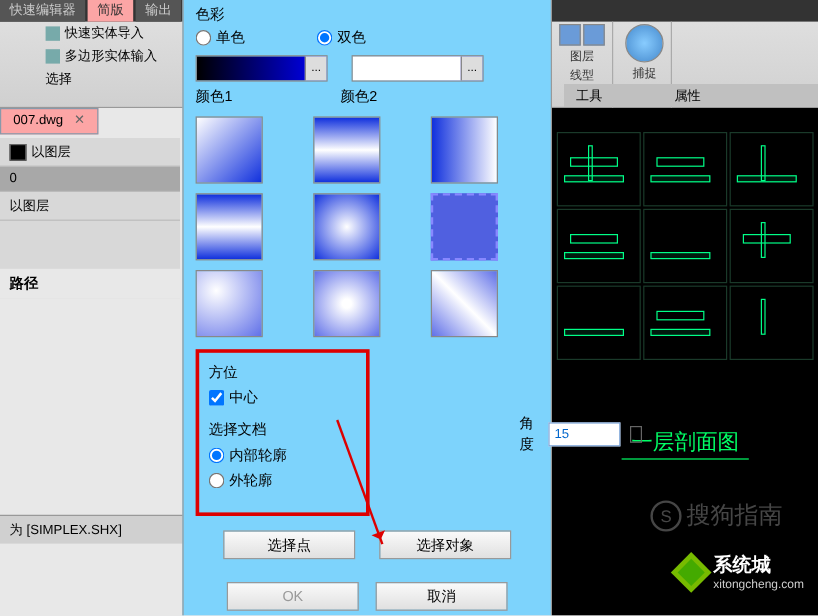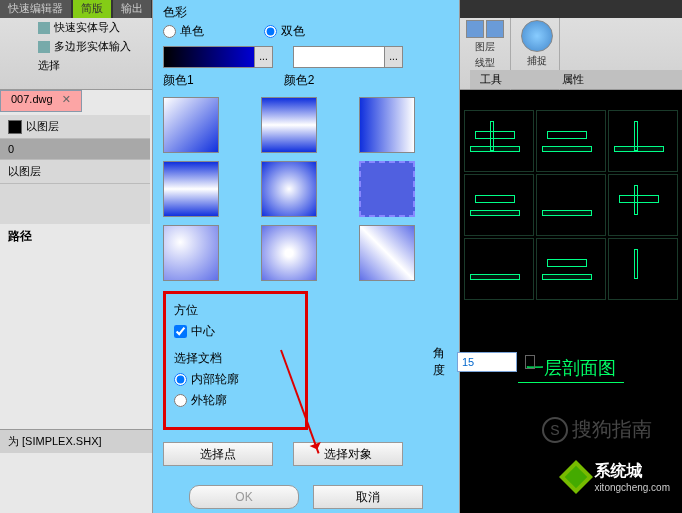--- a/index.html
+++ b/index.html
@@ -2,21 +2,21 @@
 <html><head>
 <meta charset="utf-8">
 <style>
 * { box-sizing: border-box; margin: 0; padding: 0; font-family: "Microsoft YaHei", SimSun, sans-serif; }
 body { width: 682px; height: 513px; background: #e8e8e8; overflow: hidden; position: relative; font-size: 12px; }
 
 
 .ribbon { position: absolute; top: 0; left: 0; right: 0; height: 90px; background: linear-gradient(#e2e2e2, #d0d0d0); border-bottom: 1px solid #999; }
 .ribbon-tabs { display: flex; height: 18px; background: #333; }
 .ribbon-tab { padding: 1px 8px; color: #ccc; font-size: 11px; background: #555; margin-right: 2px; }
-.ribbon-tab.active { background: #84cc16; color: #333; }
+.ribbon-tab.active { background: #fca5a5; color: #333; }
 
 
 .left-panel { position: absolute; top: 18px; left: 0; width: 150px; height: 70px; padding-left: 34px; }
 .left-panel .item { padding: 2px 4px; font-size: 11px; display: flex; align-items: center; gap: 4px; }
 .left-panel .icon-sq { width: 12px; height: 12px; background: #7aa; display: inline-block; }
 
 
 .right-ribbon { position: absolute; top: 18px; right: 0; left: 460px; height: 84px; display: flex; gap: 4px; }
 .ribbon-group { display: flex; flex-direction: column; align-items: center; padding: 2px 6px; border-right: 1px solid #aaa; font-size: 10px; }
 .ribbon-group .icons { display: flex; gap: 2px; flex-wrap: wrap; }
@@ -75,23 +75,23 @@
 
 .highlight-box { border: 3px solid #d00; padding: 8px; margin: 6px 0; width: 145px; }
 .field-group { margin-bottom: 10px; }
 .field-label { font-size: 12px; margin-bottom: 4px; }
 .checkbox-row { display: flex; align-items: center; gap: 4px; font-size: 12px; margin-bottom: 4px; }
 
 .angle-row { position: absolute; top: 345px; left: 280px; display: flex; align-items: center; gap: 8px; font-size: 12px; }
 .angle-input { width: 60px; height: 20px; border: 1px solid #7aa3d8; background: #fff; color: #06c; padding: 0 4px; font-size: 11px; }
 .angle-dropdown { width: 14px; height: 14px; border: 1px solid #666; text-align: center; line-height: 12px; font-size: 9px; }
 
-.dialog-buttons { display: flex; gap: 20px; margin-top: 4px; }
+.dialog-buttons { display: flex; gap: 20px; margin-top: 4px; justify-content: center; }
 .dlg-btn { width: 110px; height: 24px; background: linear-gradient(#fafafa, #e0e0e0); border: 1px solid #999; font-size: 12px; cursor: pointer; }
-.dlg-btn:disabled { color: #999; border-radius: 10px; }
+.dlg-btn:disabled { color: #999; }
 
 .bottom-btns { position: absolute; bottom: 4px; left: 50%; transform: translateX(-50%); display: flex; gap: 14px; }
 
 
 .red-arrow { position: absolute; top: 350px; left: 280px; width: 2px; height: 110px; background: #d00; transform: rotate(-20deg); transform-origin: top; z-index: 100; }
 .red-arrow::after { content: ''; position: absolute; bottom: -2px; left: -5px; border: 6px solid transparent; border-top-color: #d00; }
 
 
 .watermark { position: absolute; bottom: 20px; right: 12px; color: #fff; font-size: 16px; display: flex; align-items: center; gap: 6px; z-index: 50; }
 .wm-icon { width: 24px; height: 24px; background: #7b0; transform: rotate(45deg); position: relative; }

